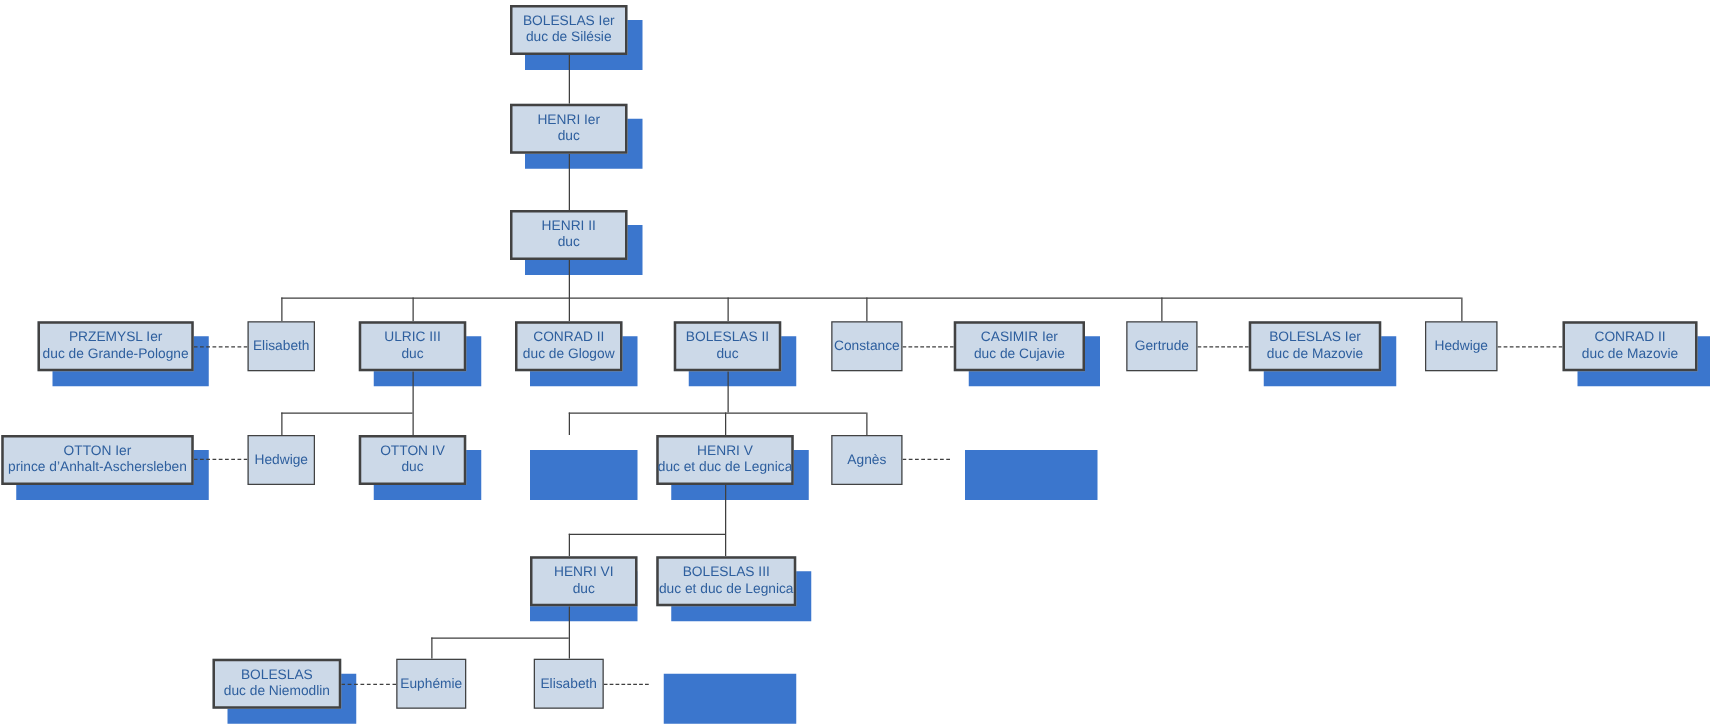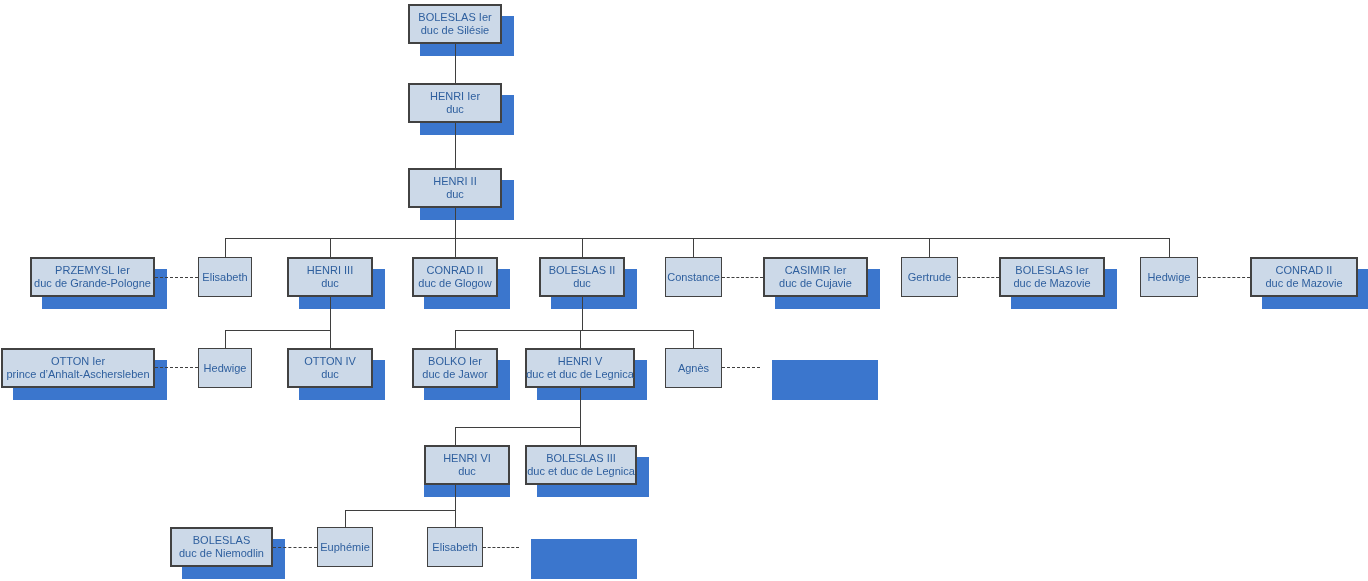--- a/index.html
+++ b/index.html
@@ -100,21 +100,21 @@
   </div>
 
   <div class="node titled" style="left:30px;top:257px;width:125px">
     <span class="l1">PRZEMYSL Ier</span>
     <span class="l2">duc de Grande-Pologne</span>
   </div>
   <div class="node" style="left:198px;top:257px;width:54px">
     <span class="l1">Elisabeth</span>
   </div>
   <div class="node titled" style="left:287px;top:257px;width:86px">
-    <span class="l1">HENRI III</span>
+    <span class="l1">ULRIC III</span>
     <span class="l2">duc</span>
   </div>
   <div class="node titled" style="left:412px;top:257px;width:86px">
     <span class="l1">CONRAD II</span>
     <span class="l2">duc de Glogow</span>
   </div>
   <div class="node titled" style="left:539px;top:257px;width:86px">
     <span class="l1">BOLESLAS II</span>
     <span class="l2">duc</span>
   </div>
@@ -144,24 +144,20 @@
     <span class="l1">OTTON Ier</span>
     <span class="l2">prince d’Anhalt-Aschersleben</span>
   </div>
   <div class="node" style="left:198px;top:348px;width:54px">
     <span class="l1">Hedwige</span>
   </div>
   <div class="node titled" style="left:287px;top:348px;width:86px">
     <span class="l1">OTTON IV</span>
     <span class="l2">duc</span>
   </div>
-  <div class="node titled" style="left:412px;top:348px;width:86px">
-    <span class="l1">BOLKO Ier</span>
-    <span class="l2">duc de Jawor</span>
-  </div>
   <div class="node titled" style="left:525px;top:348px;width:110px">
     <span class="l1">HENRI V</span>
     <span class="l2">duc et duc de Legnica</span>
   </div>
   <div class="node" style="left:665px;top:348px;width:57px">
     <span class="l1">Agnès</span>
   </div>
 
   <div class="node titled" style="left:424px;top:445px;width:86px">
     <span class="l1">HENRI VI</span>

